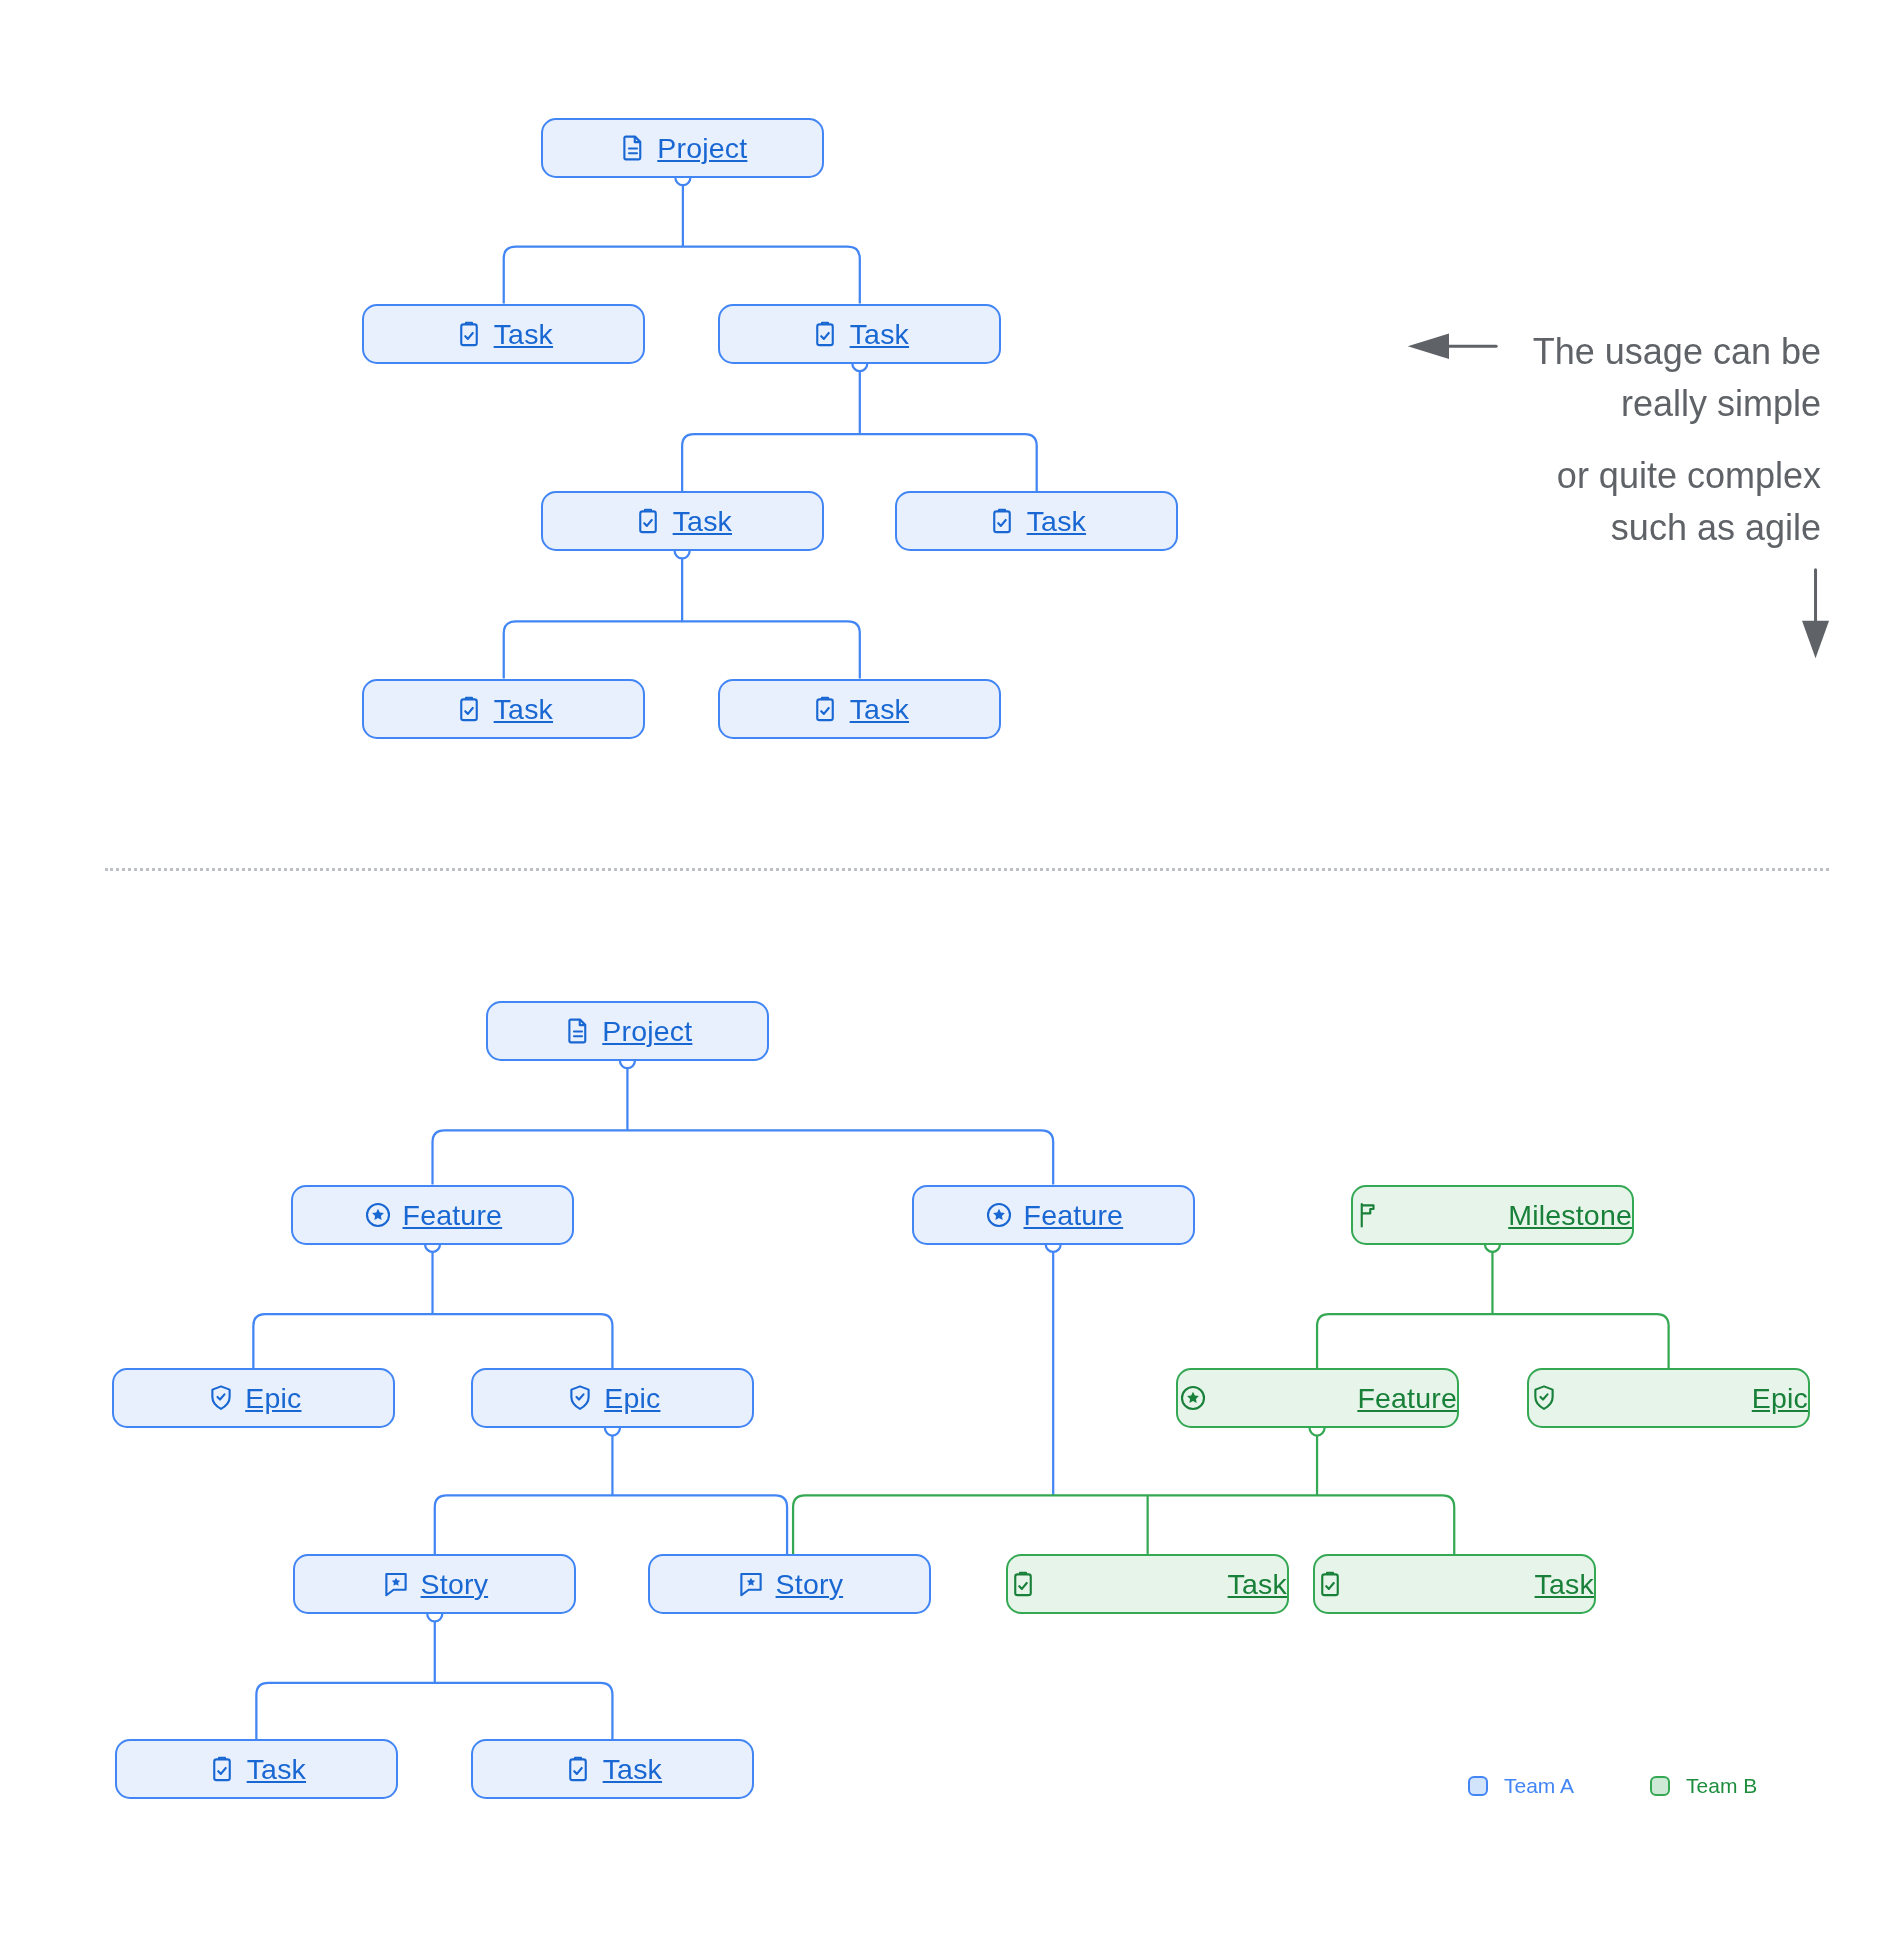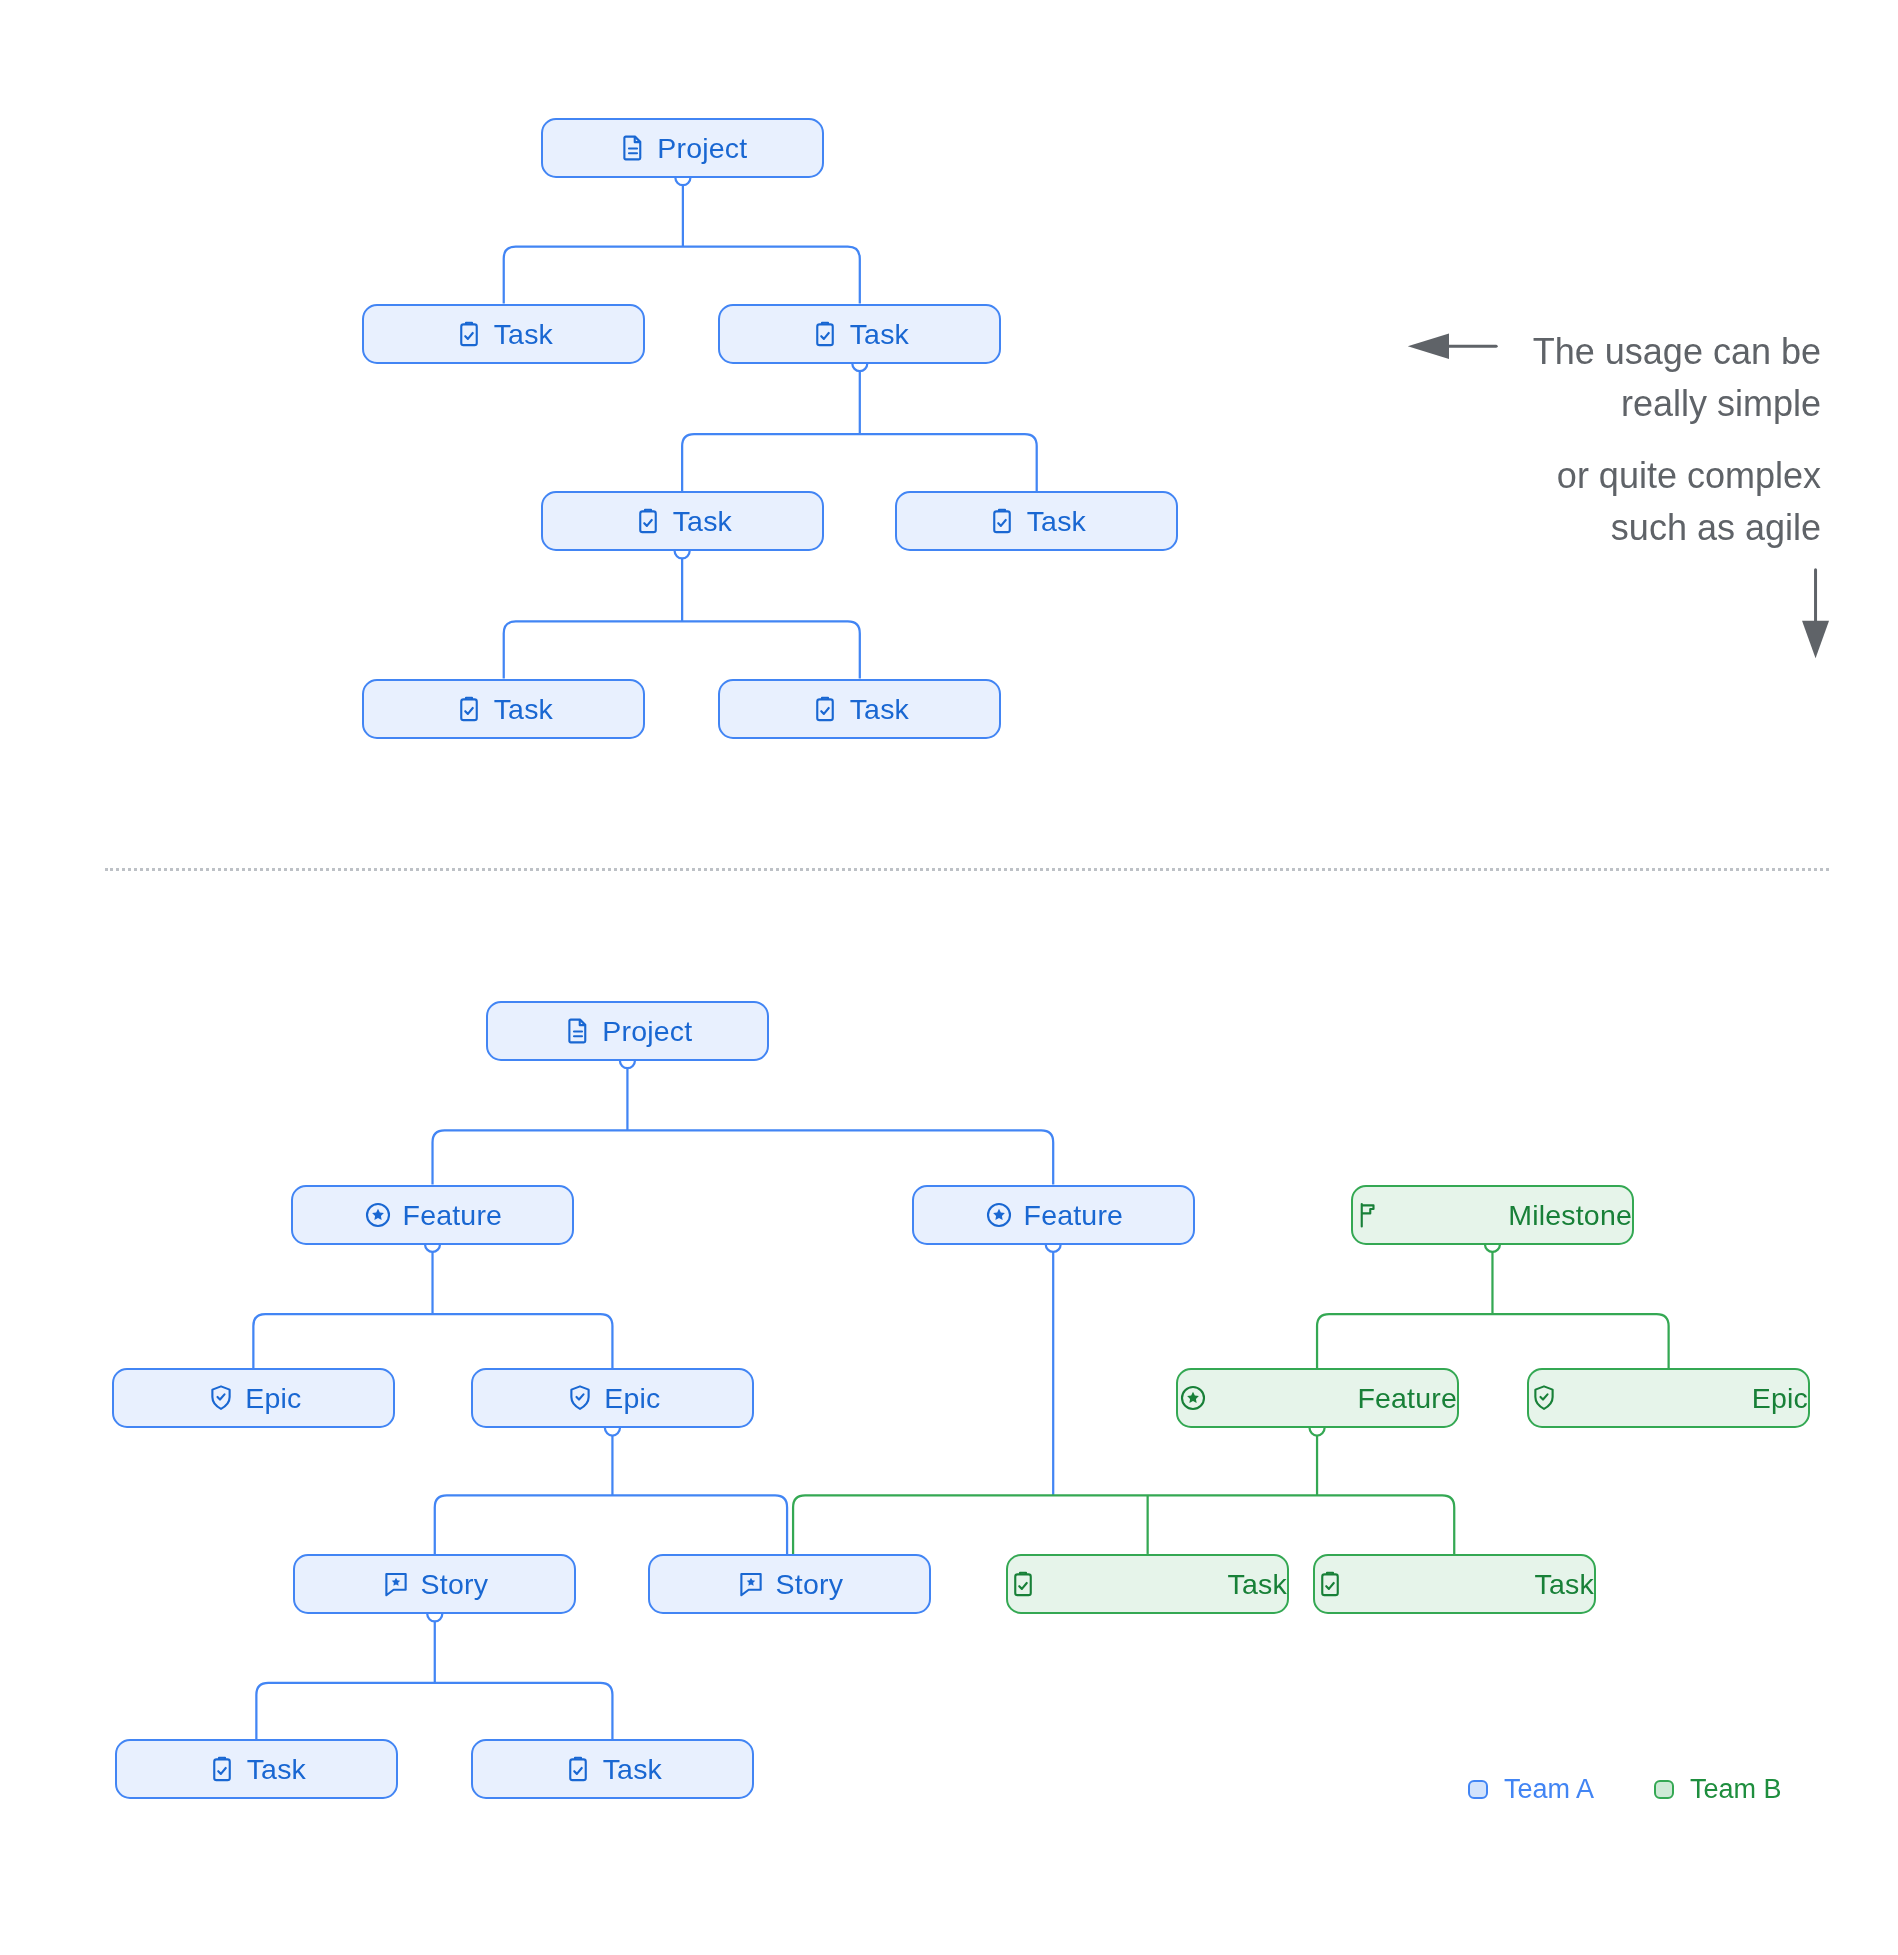--- a/index.html
+++ b/index.html
@@ -2,33 +2,33 @@
 <html style="font-size:12px"><head>
 <meta charset="utf-8">
 <style>
   html,body{margin:0;padding:0;background:#ffffff;font-family:"Liberation Sans",sans-serif;}
   #canvas{position:relative;width:1898px;height:1955px;background:#ffffff;overflow:hidden;}
   #edges{position:absolute;left:0;top:0;pointer-events:none;}
   .node{
     position:absolute;width:283px;height:60px;box-sizing:border-box;
     border:2.2px solid;border-radius:15px;
     display:flex;align-items:center;justify-content:center;gap:9.7px;
-    font-size:28.5px;font-weight:500;letter-spacing:0.2px;
+    font-size:28.5px;font-weight:500;letter-spacing:0.2px;text-decoration:underline;
   }
   .team-a{background:#E8F0FE;border-color:#4285F4;color:#1967D2;}
   .team-b{background:#E6F4EA;border-color:#34A853;color:#188038;justify-content:space-between;}
   .nicon{width:30px;height:30px;flex:0 0 auto;display:block;}
   .divider{position:absolute;left:105px;top:868px;width:1724px;height:0;border-top:3px dotted #BDC1C6;}
   .annotation{
     position:absolute;right:69px;top:318px;text-align:right;
     color:#5F6368;font-size:36px;line-height:52px;font-weight:400;
   }
   .annotation p{margin:8px;}
   .annotation p + p{margin-top:19.5px;}
-  .legend{position:absolute;left:1468px;top:1774px;display:flex;align-items:center;gap:60px;font-size:27px;font-weight:500;}
+  .legend{position:absolute;left:1468px;top:1774px;display:flex;align-items:center;gap:76px;font-size:21px;font-weight:500;}
   .legend-item{display:flex;align-items:center;gap:16.5px;}
   .swatch{width:19.5px;height:19.5px;border-radius:6px;border:2.2px solid;box-sizing:border-box;}
   .swatch-a{background:#D2E3FC;border-color:#4285F4;}
   .swatch-b{background:#CEEAD6;border-color:#34A853;}
   .legend-a{color:#4285F4;}
   .legend-b{color:#1E8E3E;}
 </style>
 </head>
 <body>
 

